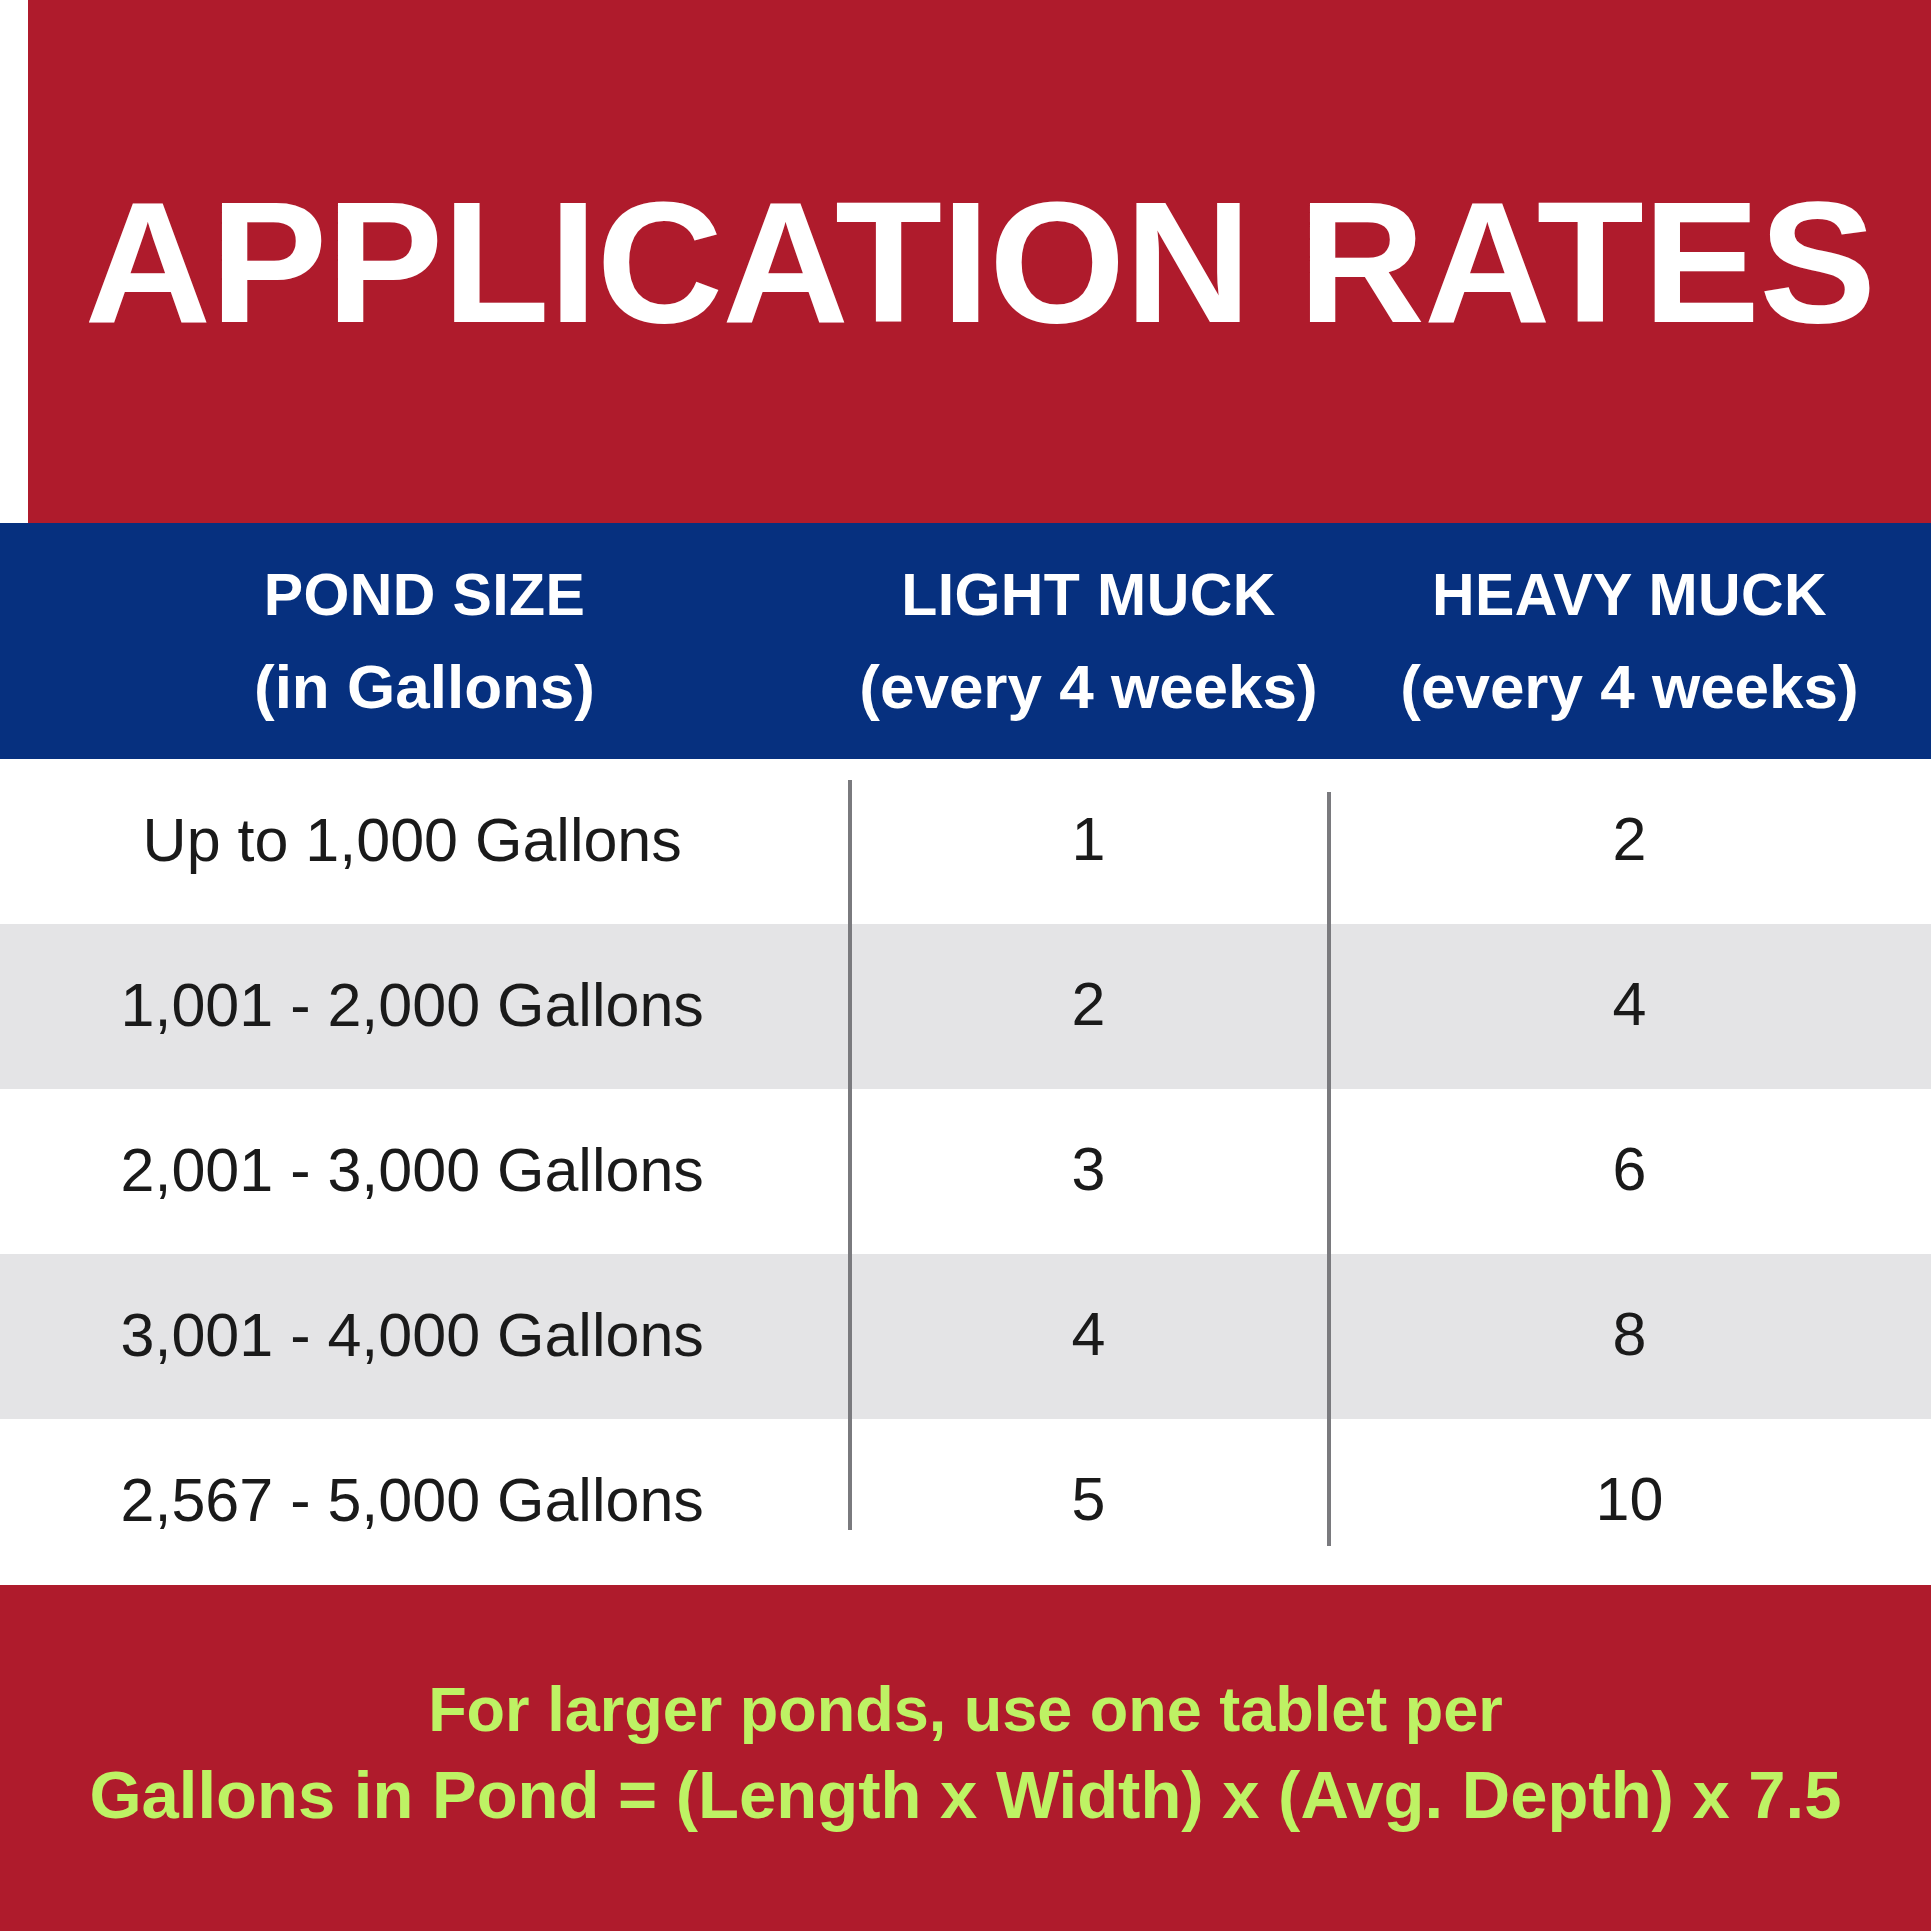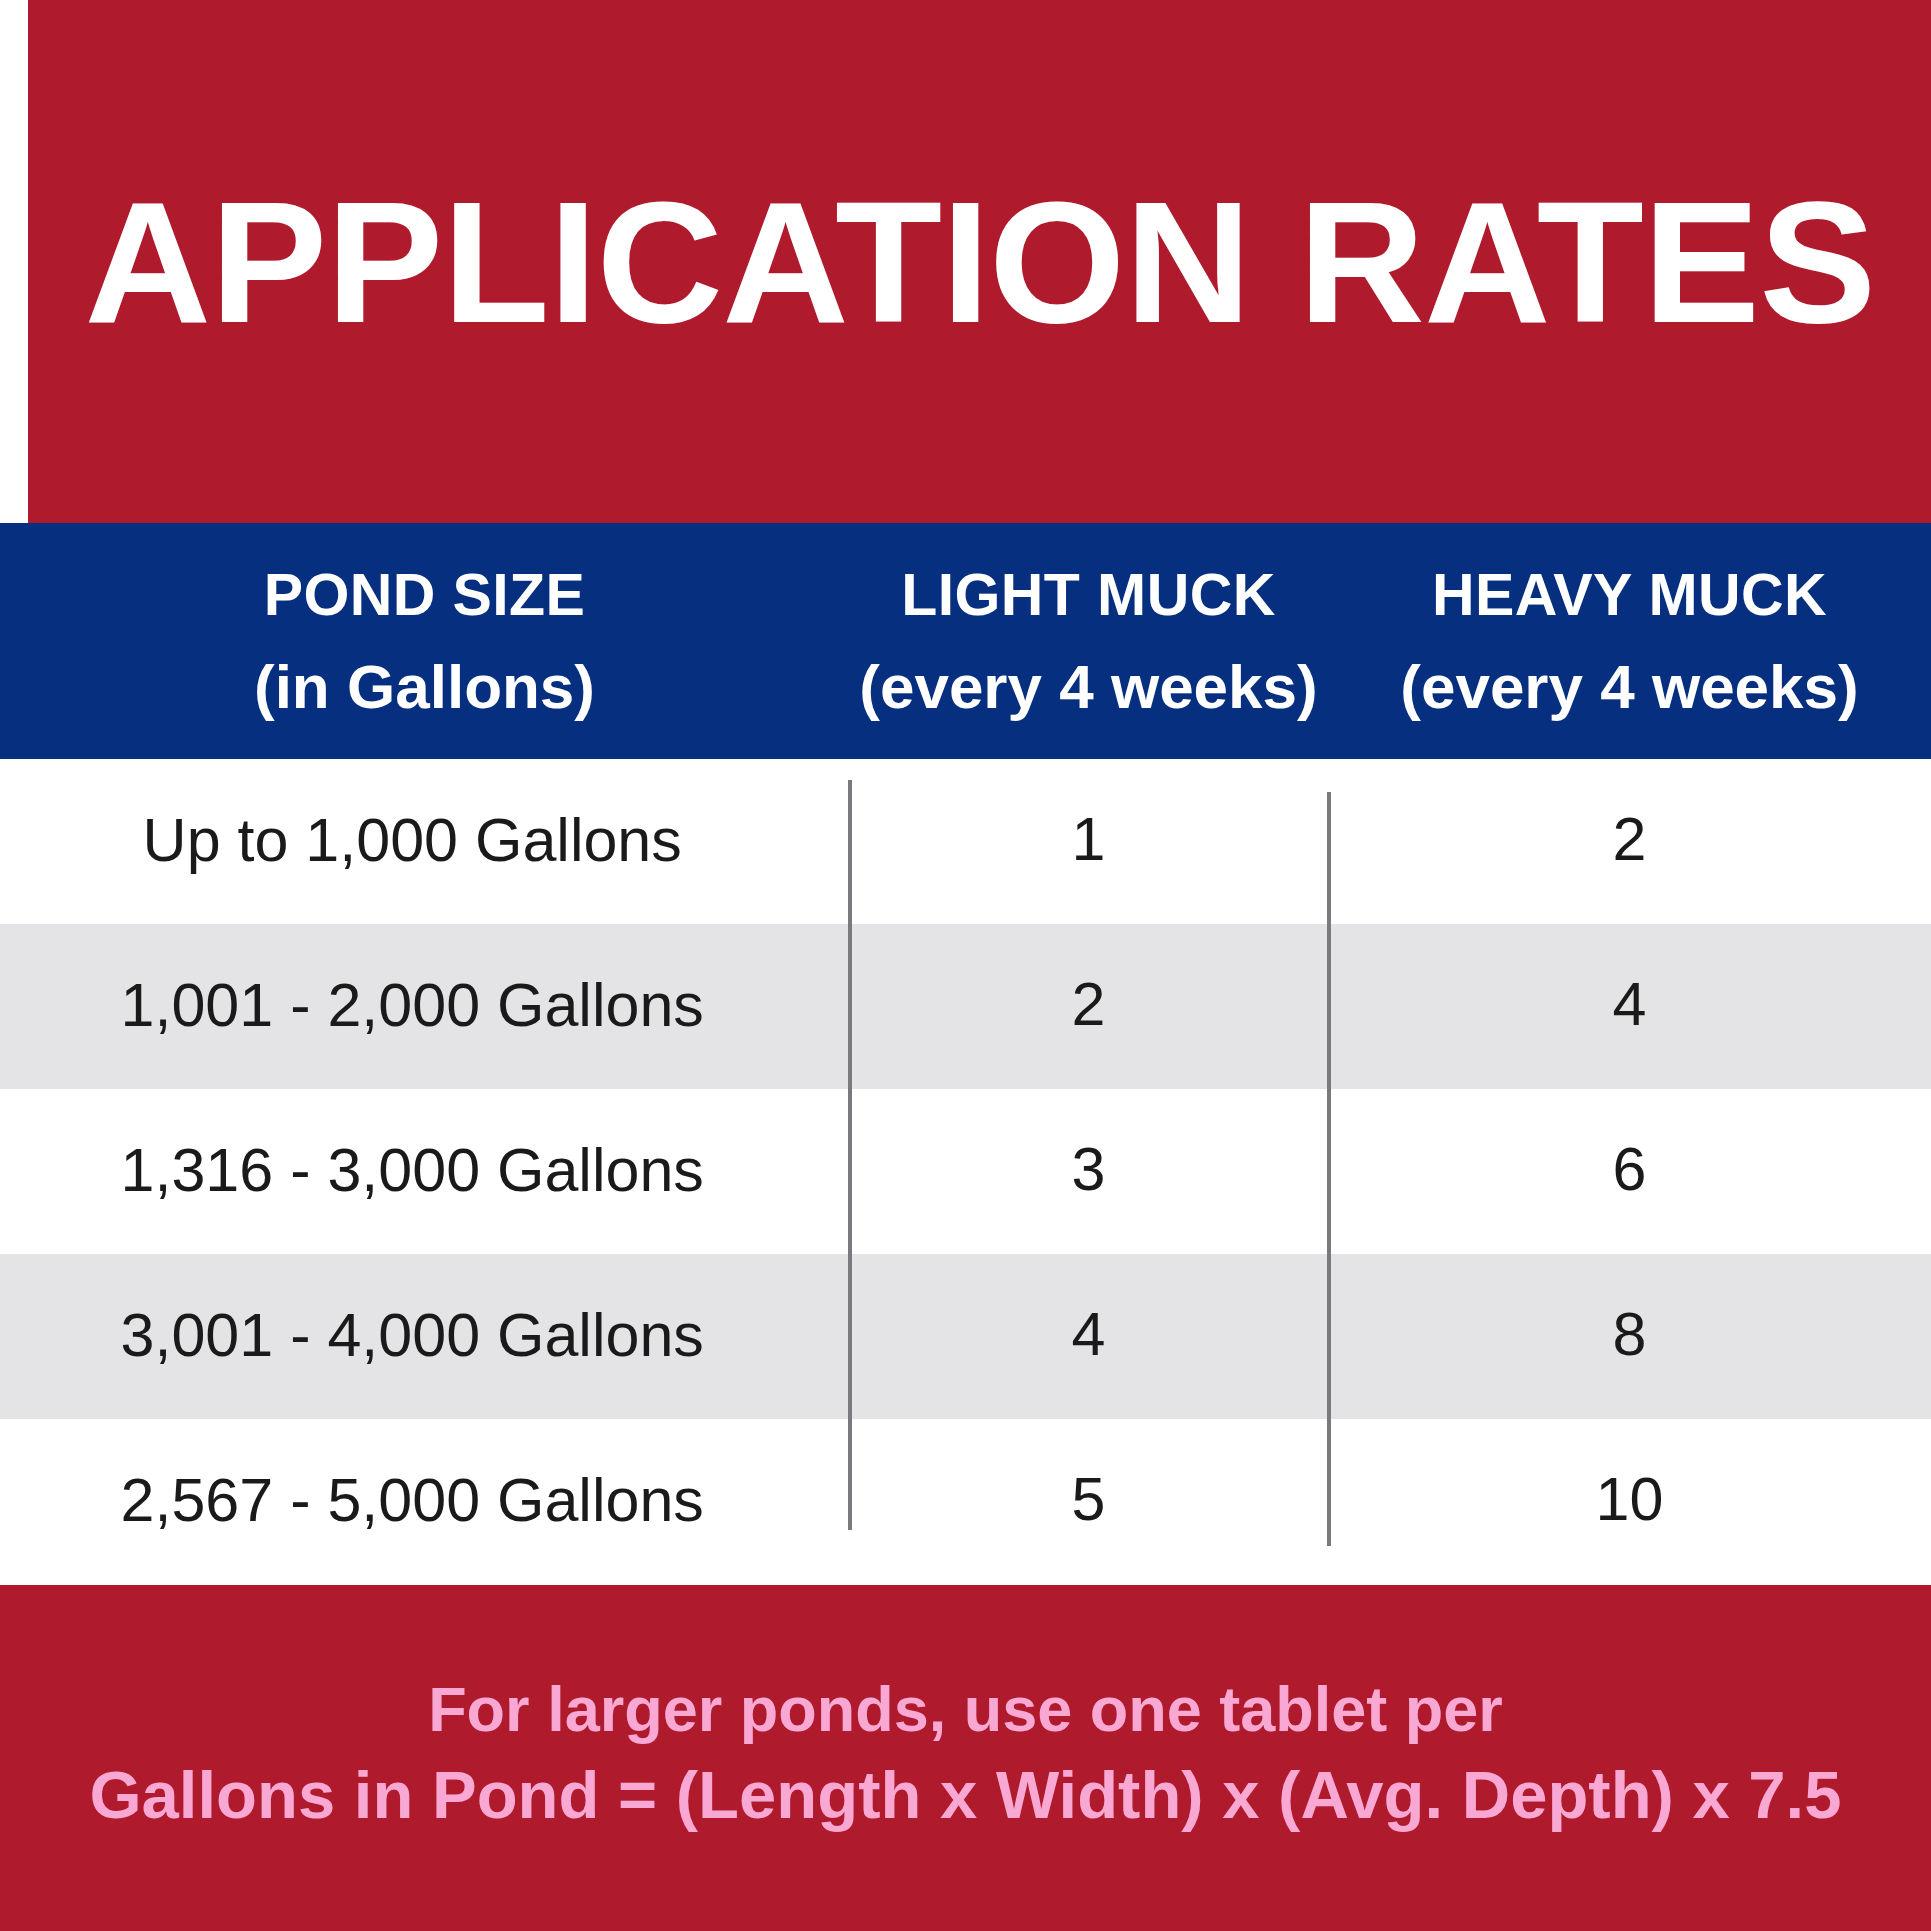--- a/index.html
+++ b/index.html
@@ -143,21 +143,21 @@
   .divider-2 { left: 1327px; top: 33px;  height: 754px; }
 
   
   .footer-banner {
     flex: 1 1 auto;
     background: #AF1B2C;
     display: flex;
     flex-direction: column;
     align-items: center;
     justify-content: center;
-    color: #f9a8d4;
+    color: #bef264;
     text-align: center;
     padding: 0 53px 8.8px 53px;
     box-sizing: border-box;
   }
   .footer-line {
     font-weight: 700;
     font-size: 63px;
     line-height: 1.30;
     white-space: nowrap;
     letter-spacing: 0px;
@@ -196,21 +196,21 @@
       <div class="cell cell-heavy">2</div>
     </div>
 
     <div class="row alt">
       <div class="cell cell-pond">1,001 - 2,000 Gallons</div>
       <div class="cell cell-light">2</div>
       <div class="cell cell-heavy">4</div>
     </div>
 
     <div class="row">
-      <div class="cell cell-pond">1,316 - 3,000 Gallons</div>
+      <div class="cell cell-pond">2,001 - 3,000 Gallons</div>
       <div class="cell cell-light">3</div>
       <div class="cell cell-heavy">6</div>
     </div>
 
     <div class="row alt">
       <div class="cell cell-pond">3,001 - 4,000 Gallons</div>
       <div class="cell cell-light">4</div>
       <div class="cell cell-heavy">8</div>
     </div>
 

